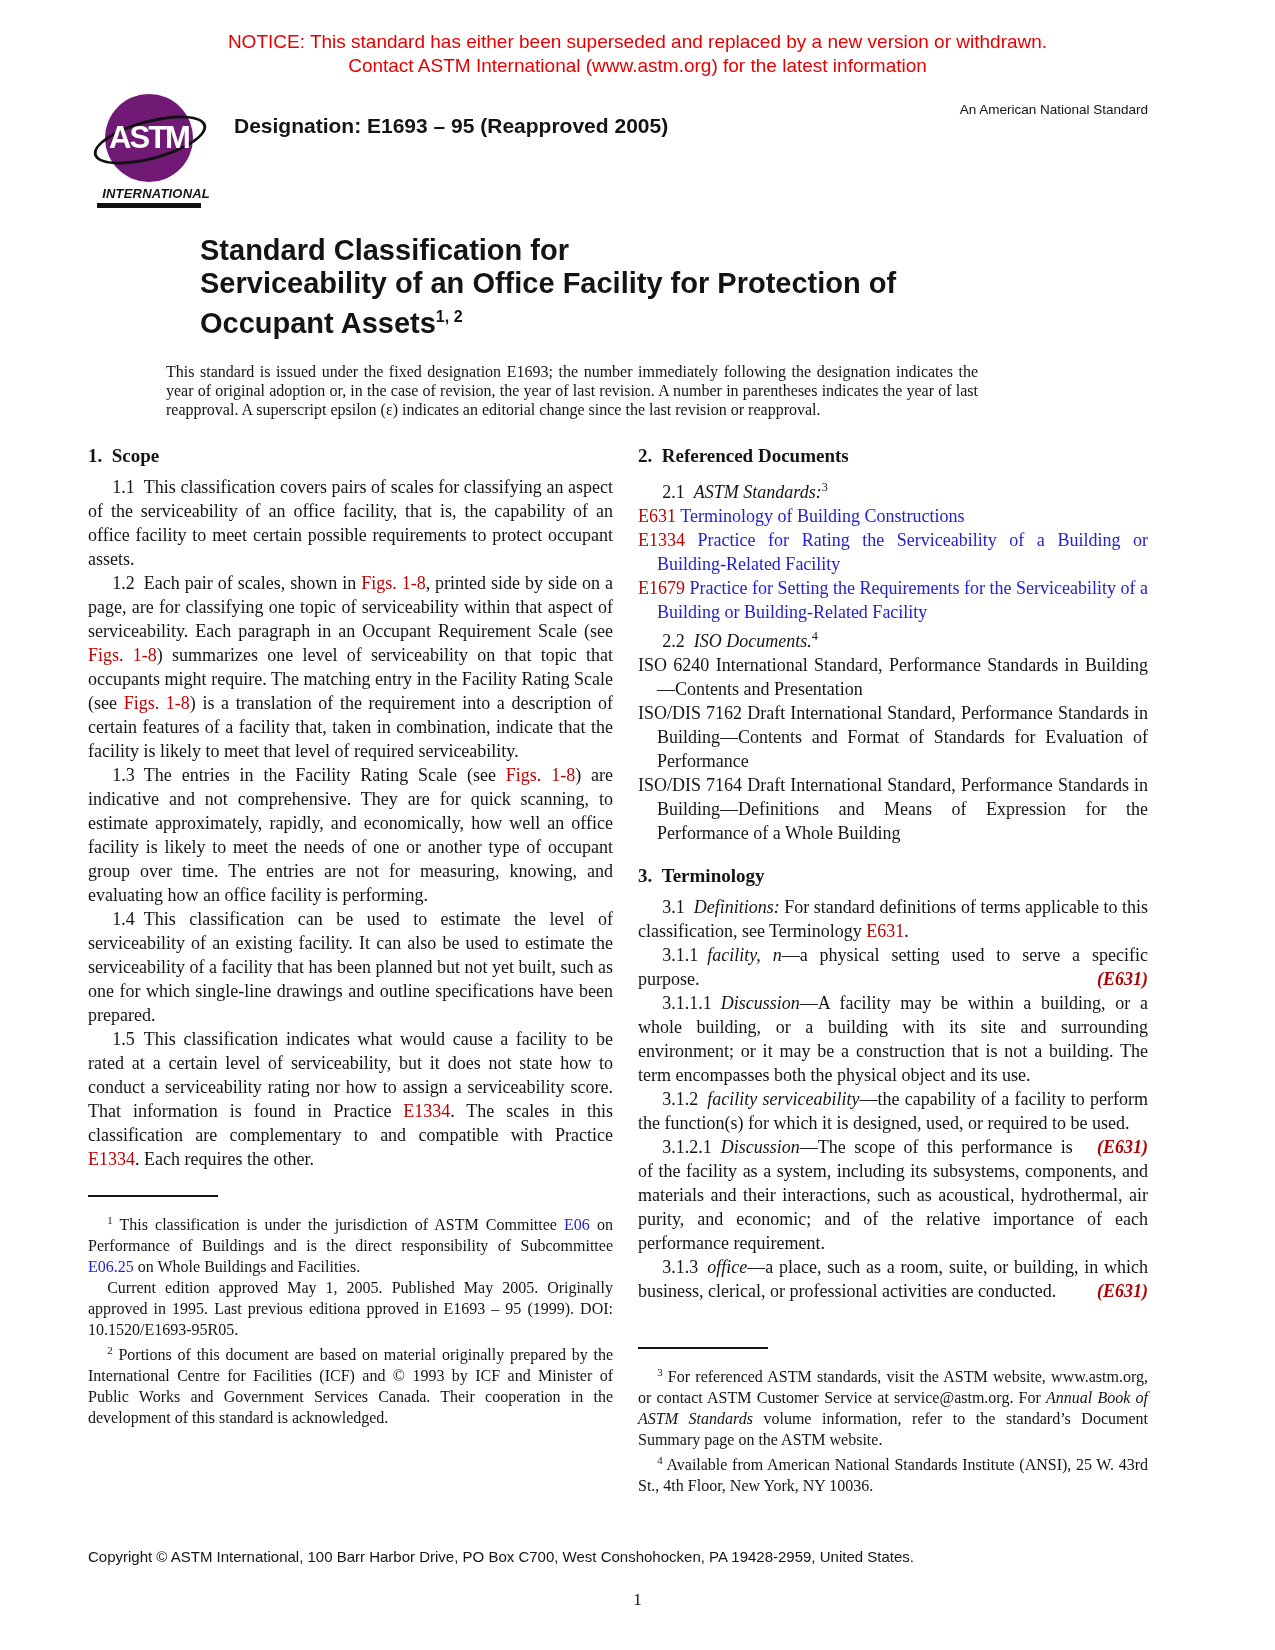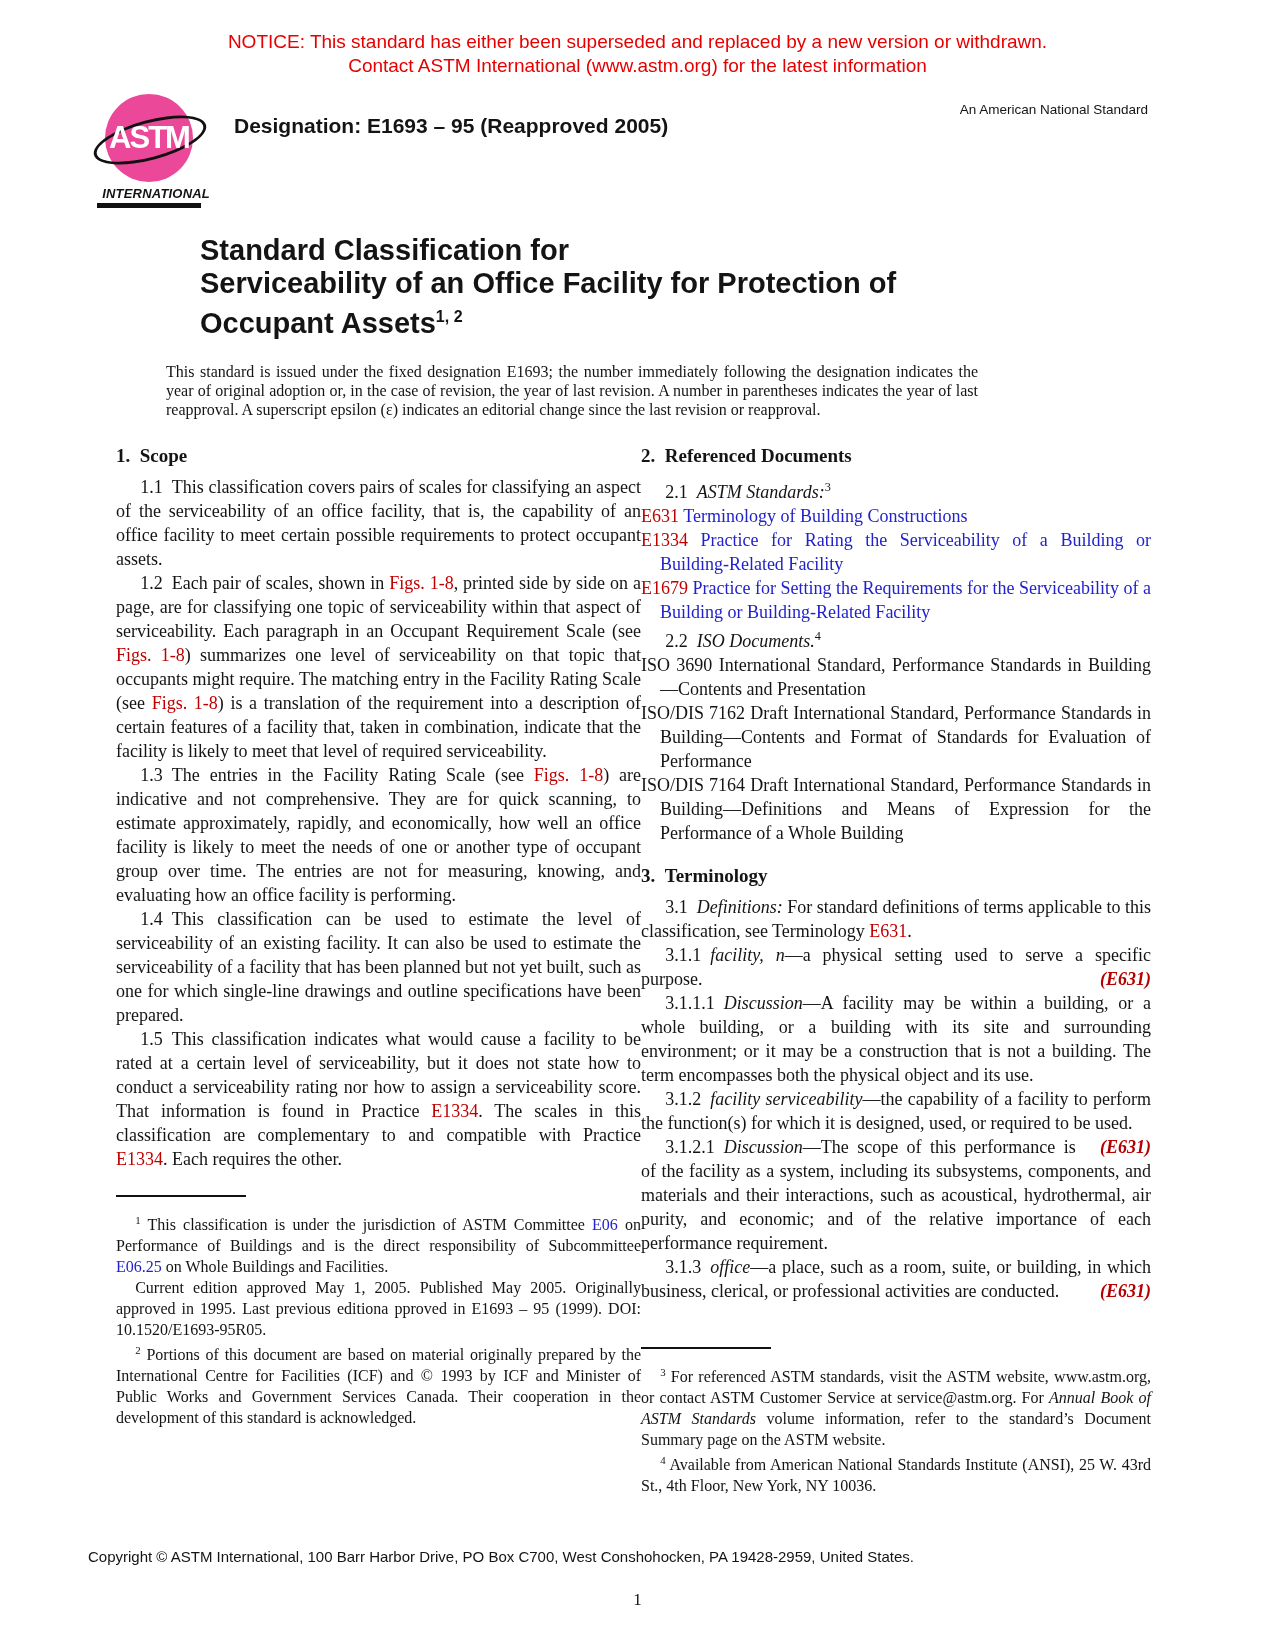--- a/index.html
+++ b/index.html
@@ -4,38 +4,38 @@
 <style>
   html,body{margin:0;padding:0;background:#fff;}
   .page{position:relative;width:1275px;height:1650px;background:#fff;overflow:hidden;
         color:var(--ink,#141414);font-family:"Liberation Serif",serif;}
   
   .notice{margin-top:30px;text-align:center;color:var(--notice-red,#e60000);
           font-family:"Liberation Sans",sans-serif;font-weight:400;font-size:19px;line-height:24px;}
   
   .header-row{display:flex;align-items:flex-start;margin:16px 127px 0 88px;}
   .logo{width:122px;flex:0 0 auto;}
-  .logo-globe{position:relative;width:88px;height:88px;background:#ec4899;border-radius:50%;margin:0 auto;}
+  .logo-globe{position:relative;width:88px;height:88px;background:#701a75;border-radius:50%;margin:0 auto;}
   .logo-ring{position:absolute;left:-13px;top:26px;width:110px;height:34px;border:3px solid #111;
              border-radius:50%;transform:rotate(-15deg);}
   .logo-astm{position:absolute;left:0;top:0;width:100%;height:100%;display:flex;align-items:center;justify-content:center;
              color:#fff;font-family:"Liberation Sans",sans-serif;font-weight:700;font-size:31px;letter-spacing:-2px;}
   .logo-intl{margin-top:4px;text-align:right;font-family:"Liberation Sans",sans-serif;
              font-style:italic;font-weight:700;font-size:13px;letter-spacing:0.2px;}
   .logo-bar{width:104px;height:5px;background:#111;margin:2px auto 0;}
   .designation{margin:20px 0 0 24px;font-family:"Liberation Sans",sans-serif;font-weight:700;font-size:21px;}
   .ans{margin-left:auto;margin-top:8px;font-family:"Liberation Sans",sans-serif;font-size:13.5px;}
   
   .content{margin:0 127px 0 88px;}
   .doc-title{margin:26px 0 0 112px;font-family:"Liberation Sans",sans-serif;font-weight:700;
              font-size:29px;line-height:33px;}
   .doc-title sup{font-size:16px;}
   .intro{margin:22px 0 0 78px;width:812px;font-size:16px;line-height:19px;text-align:justify;}
   
-  .columns{display:flex;margin-top:26px;margin-left:28px;}
+  .columns{display:flex;margin-top:26px;}
   .col-left{width:525px;flex:0 0 auto;}
   .col-right{width:510px;margin-left:auto;flex:0 0 auto;}
   .blk-h{font-size:19px;font-weight:700;margin:0 0 8px 0;}
   .blk-h:not(:first-child){margin-top:20px;}
   .blk-para{margin:0;font-size:18px;line-height:24px;text-align:justify;text-indent:1.35em;}
   .blk-ref{margin:0;font-size:18px;line-height:24px;text-align:justify;
            padding-left:1.05em;text-indent:-1.05em;}
   .footnotes{margin-top:24px;}
   .fn-rule{width:130px;border-top:2px solid #111;margin-bottom:13px;}
   .blk-fn{margin:0;font-size:16px;line-height:21px;text-align:justify;text-indent:1.2em;}
@@ -102,21 +102,21 @@
         </div>
       </div>
       <div class="col-right">
         <div>
             <div class="blk-h"><span class="run-p">2. Referenced Documents</span></div>
             <div class="blk-para"><span class="run-p">2.1 </span><span class="run-i">ASTM Standards:</span><sup class="run-sup">3</sup></div>
             <div class="blk-ref"><span class="run-r">E631</span><span class="run-p"> </span><span class="run-b">Terminology of Building Constructions</span></div>
             <div class="blk-ref"><span class="run-r">E1334</span><span class="run-p"> </span><span class="run-b">Practice for Rating the Serviceability of a Building or Building-Related Facility</span></div>
             <div class="blk-ref"><span class="run-r">E1679</span><span class="run-p"> </span><span class="run-b">Practice for Setting the Requirements for the Serviceability of a Building or Building-Related Facility</span></div>
             <div class="blk-para"><span class="run-p">2.2 </span><span class="run-i">ISO Documents.</span><sup class="run-sup">4</sup></div>
-            <div class="blk-ref"><span class="run-p">ISO 3690 International Standard, Performance Standards in Building—Contents and Presentation</span></div>
+            <div class="blk-ref"><span class="run-p">ISO 6240 International Standard, Performance Standards in Building—Contents and Presentation</span></div>
             <div class="blk-ref"><span class="run-p">ISO/DIS 7162 Draft International Standard, Performance Standards in Building—Contents and Format of Standards for Evaluation of Performance</span></div>
             <div class="blk-ref"><span class="run-p">ISO/DIS 7164 Draft International Standard, Performance Standards in Building—Definitions and Means of Expression for the Performance of a Whole Building</span></div>
             <div class="blk-h"><span class="run-p">3. Terminology</span></div>
             <div class="blk-para"><span class="run-p">3.1 </span><span class="run-i">Definitions:</span><span class="run-p"> For standard definitions of terms applicable to this classification, see Terminology </span><span class="run-r">E631</span><span class="run-p">.</span></div>
             <div class="blk-para"><span class="run-p">3.1.1 </span><span class="run-i">facility, n</span><span class="run-p">—a physical setting used to serve a specific purpose.</span><span class="run-tag">(E631)</span></div>
             <div class="blk-para"><span class="run-p">3.1.1.1 </span><span class="run-i">Discussion</span><span class="run-p">—A facility may be within a building, or a whole building, or a building with its site and surrounding environment; or it may be a construction that is not a building. The term encompasses both the physical object and its use.</span></div>
             <div class="blk-para"><span class="run-p">3.1.2 </span><span class="run-i">facility serviceability</span><span class="run-p">—the capability of a facility to perform the function(s) for which it is designed, used, or required to be used.</span><span class="run-tag">(E631)</span></div>
             <div class="blk-para"><span class="run-p">3.1.2.1 </span><span class="run-i">Discussion</span><span class="run-p">—The scope of this performance is of the facility as a system, including its subsystems, components, and materials and their interactions, such as acoustical, hydrothermal, air purity, and economic; and of the relative importance of each performance requirement.</span></div>
             <div class="blk-para"><span class="run-p">3.1.3 </span><span class="run-i">office</span><span class="run-p">—a place, such as a room, suite, or building, in which business, clerical, or professional activities are conducted.</span><span class="run-tag">(E631)</span></div>
           </div>

